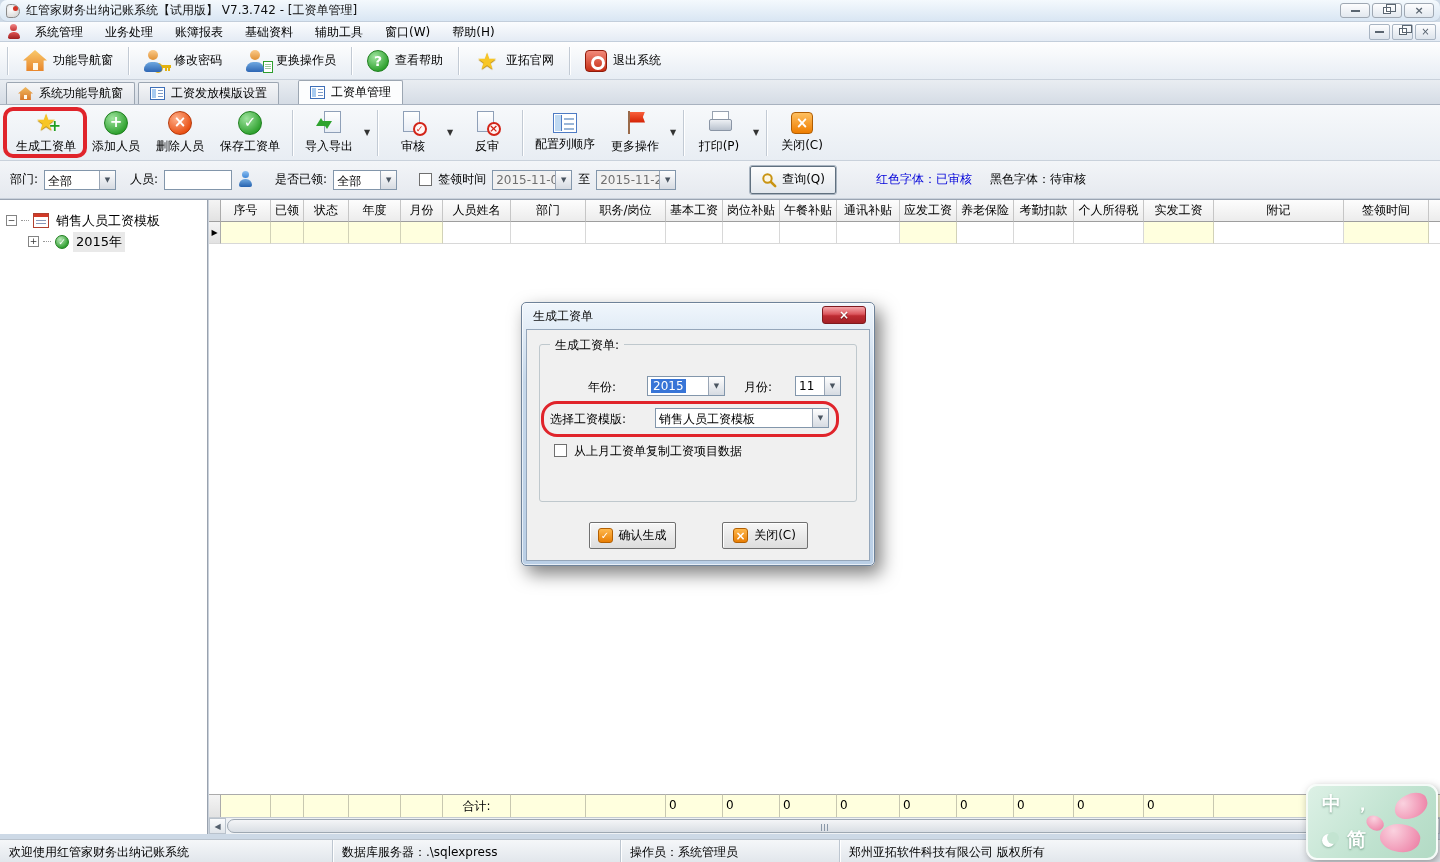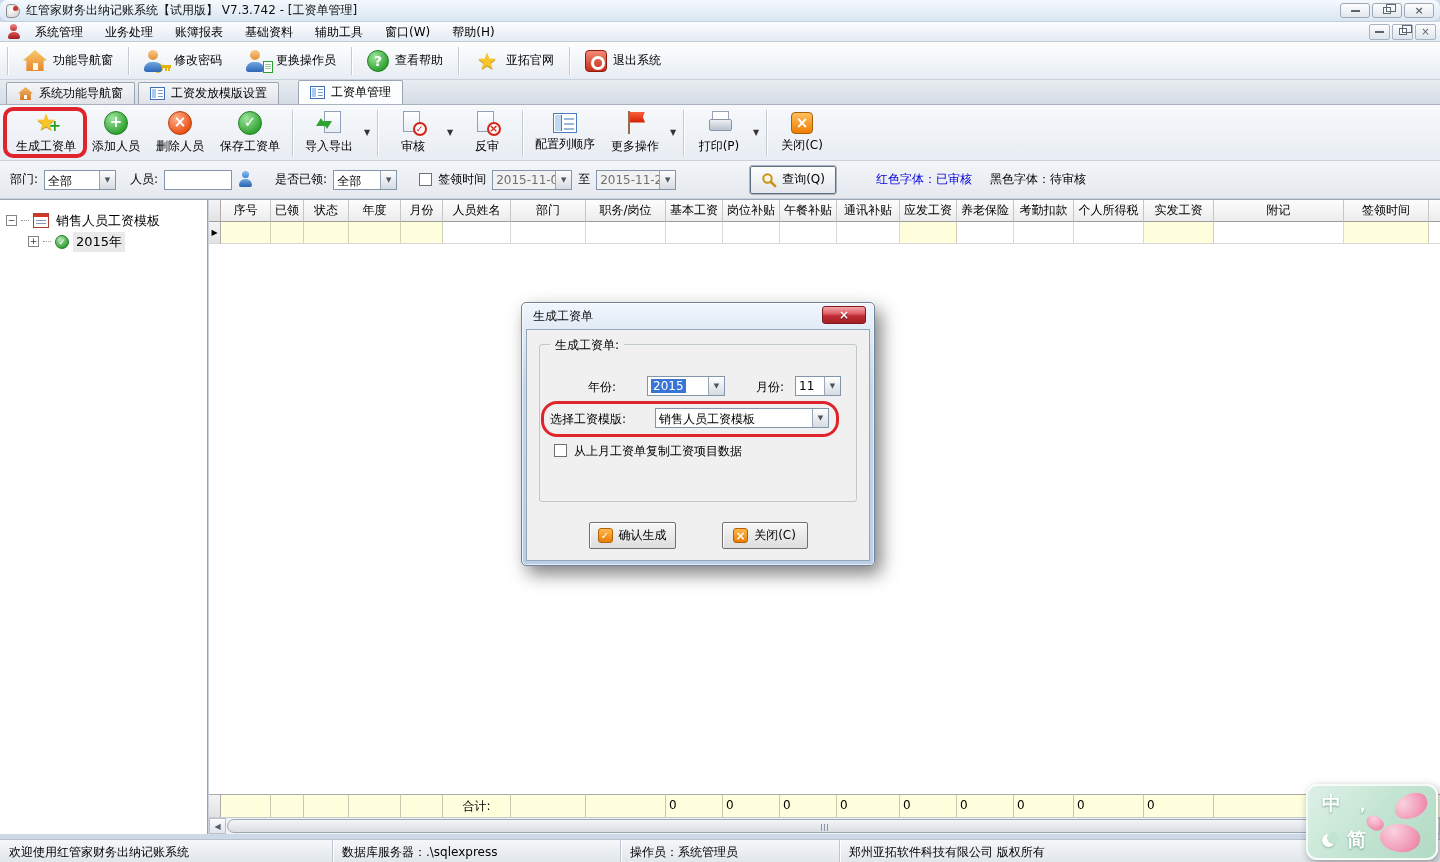--- a/index.html
+++ b/index.html
@@ -482,21 +482,21 @@
   <div class="dlg-body">
     <div class="dlg-group">
       <span class="dlg-group-label">生成工资单:</span>
       <div class="frow" style="left:48px;top:32px;height:20px;">
         <span class="flabel">年份:</span>
       </div>
       <div class="combo" style="position:absolute;left:107px;top:31px;width:78px;">
         <span class="cval"><span class="selval">2015</span></span>
         <span class="cbtn"></span>
       </div>
-      <div class="frow" style="left:216px;top:32px;height:20px;">
+      <div class="frow" style="left:204px;top:32px;height:20px;">
         <span class="flabel">月份:</span>
       </div>
       <div class="combo" style="position:absolute;left:255px;top:31px;width:46px;">
         <span class="cval">11</span>
         <span class="cbtn"></span>
       </div>
       <div class="ring-template"></div>
       <div class="frow" style="left:10px;top:64px;height:20px;">
         <span class="flabel">选择工资模版:</span>
       </div>

